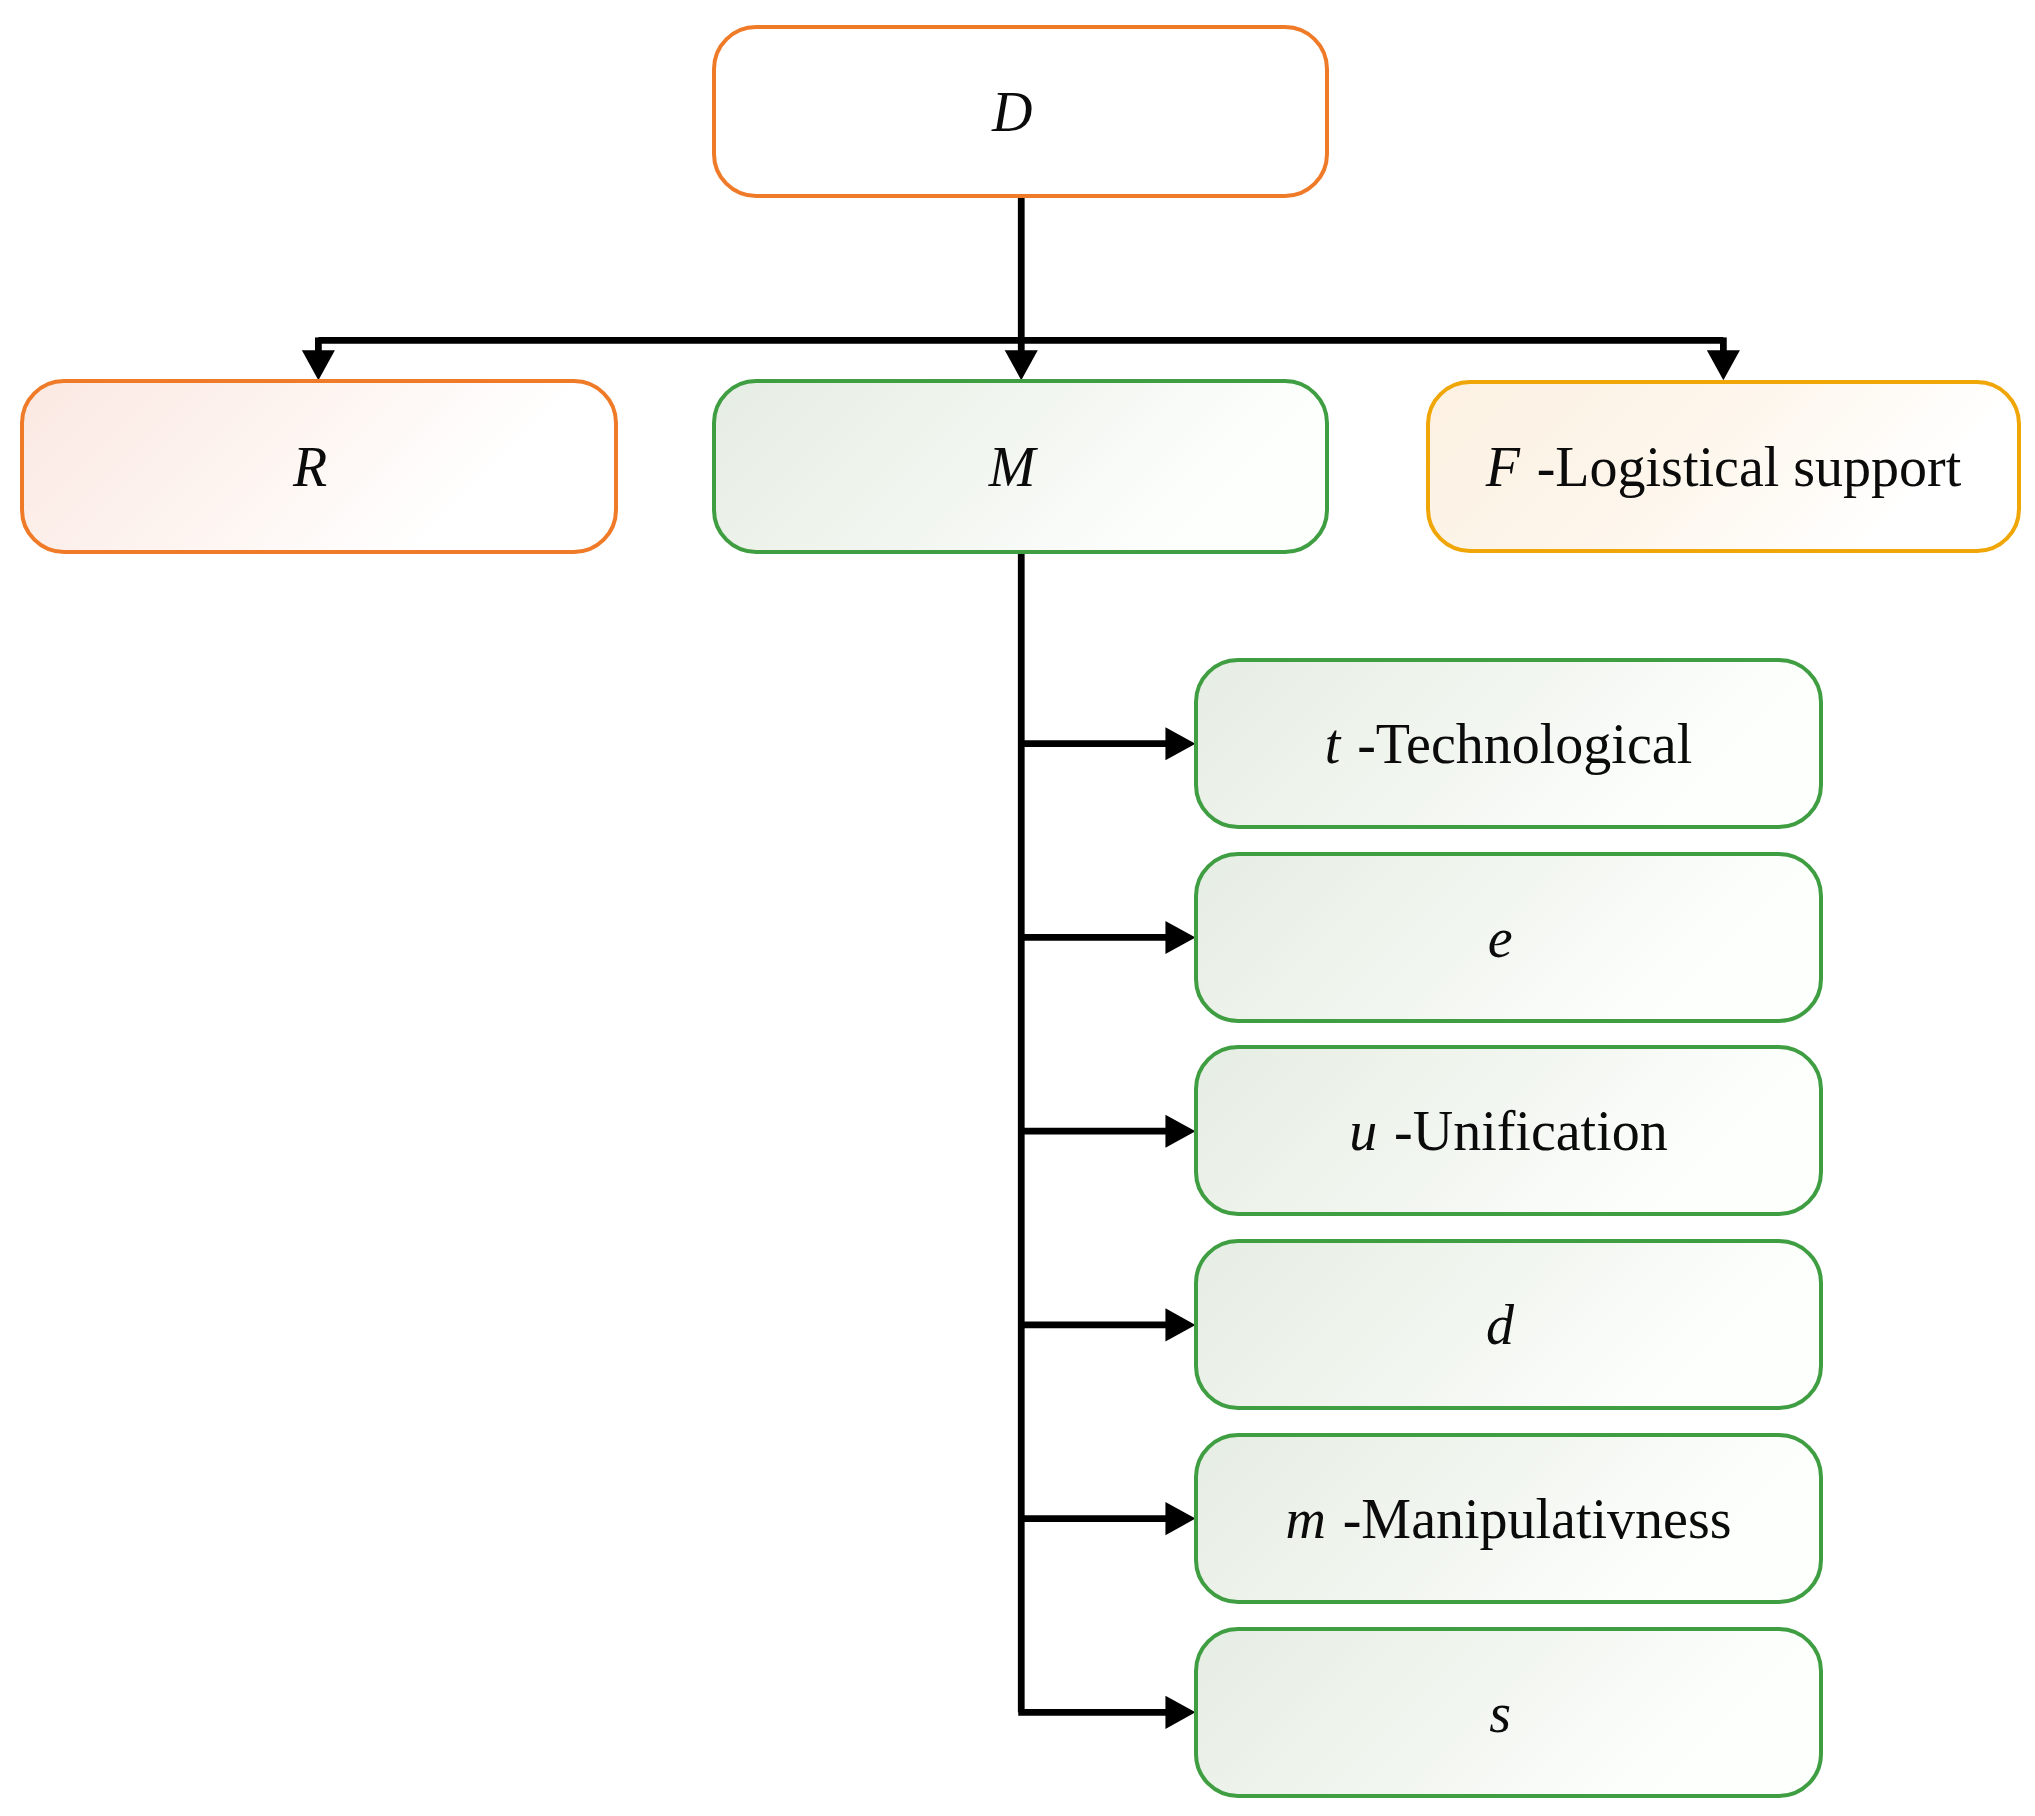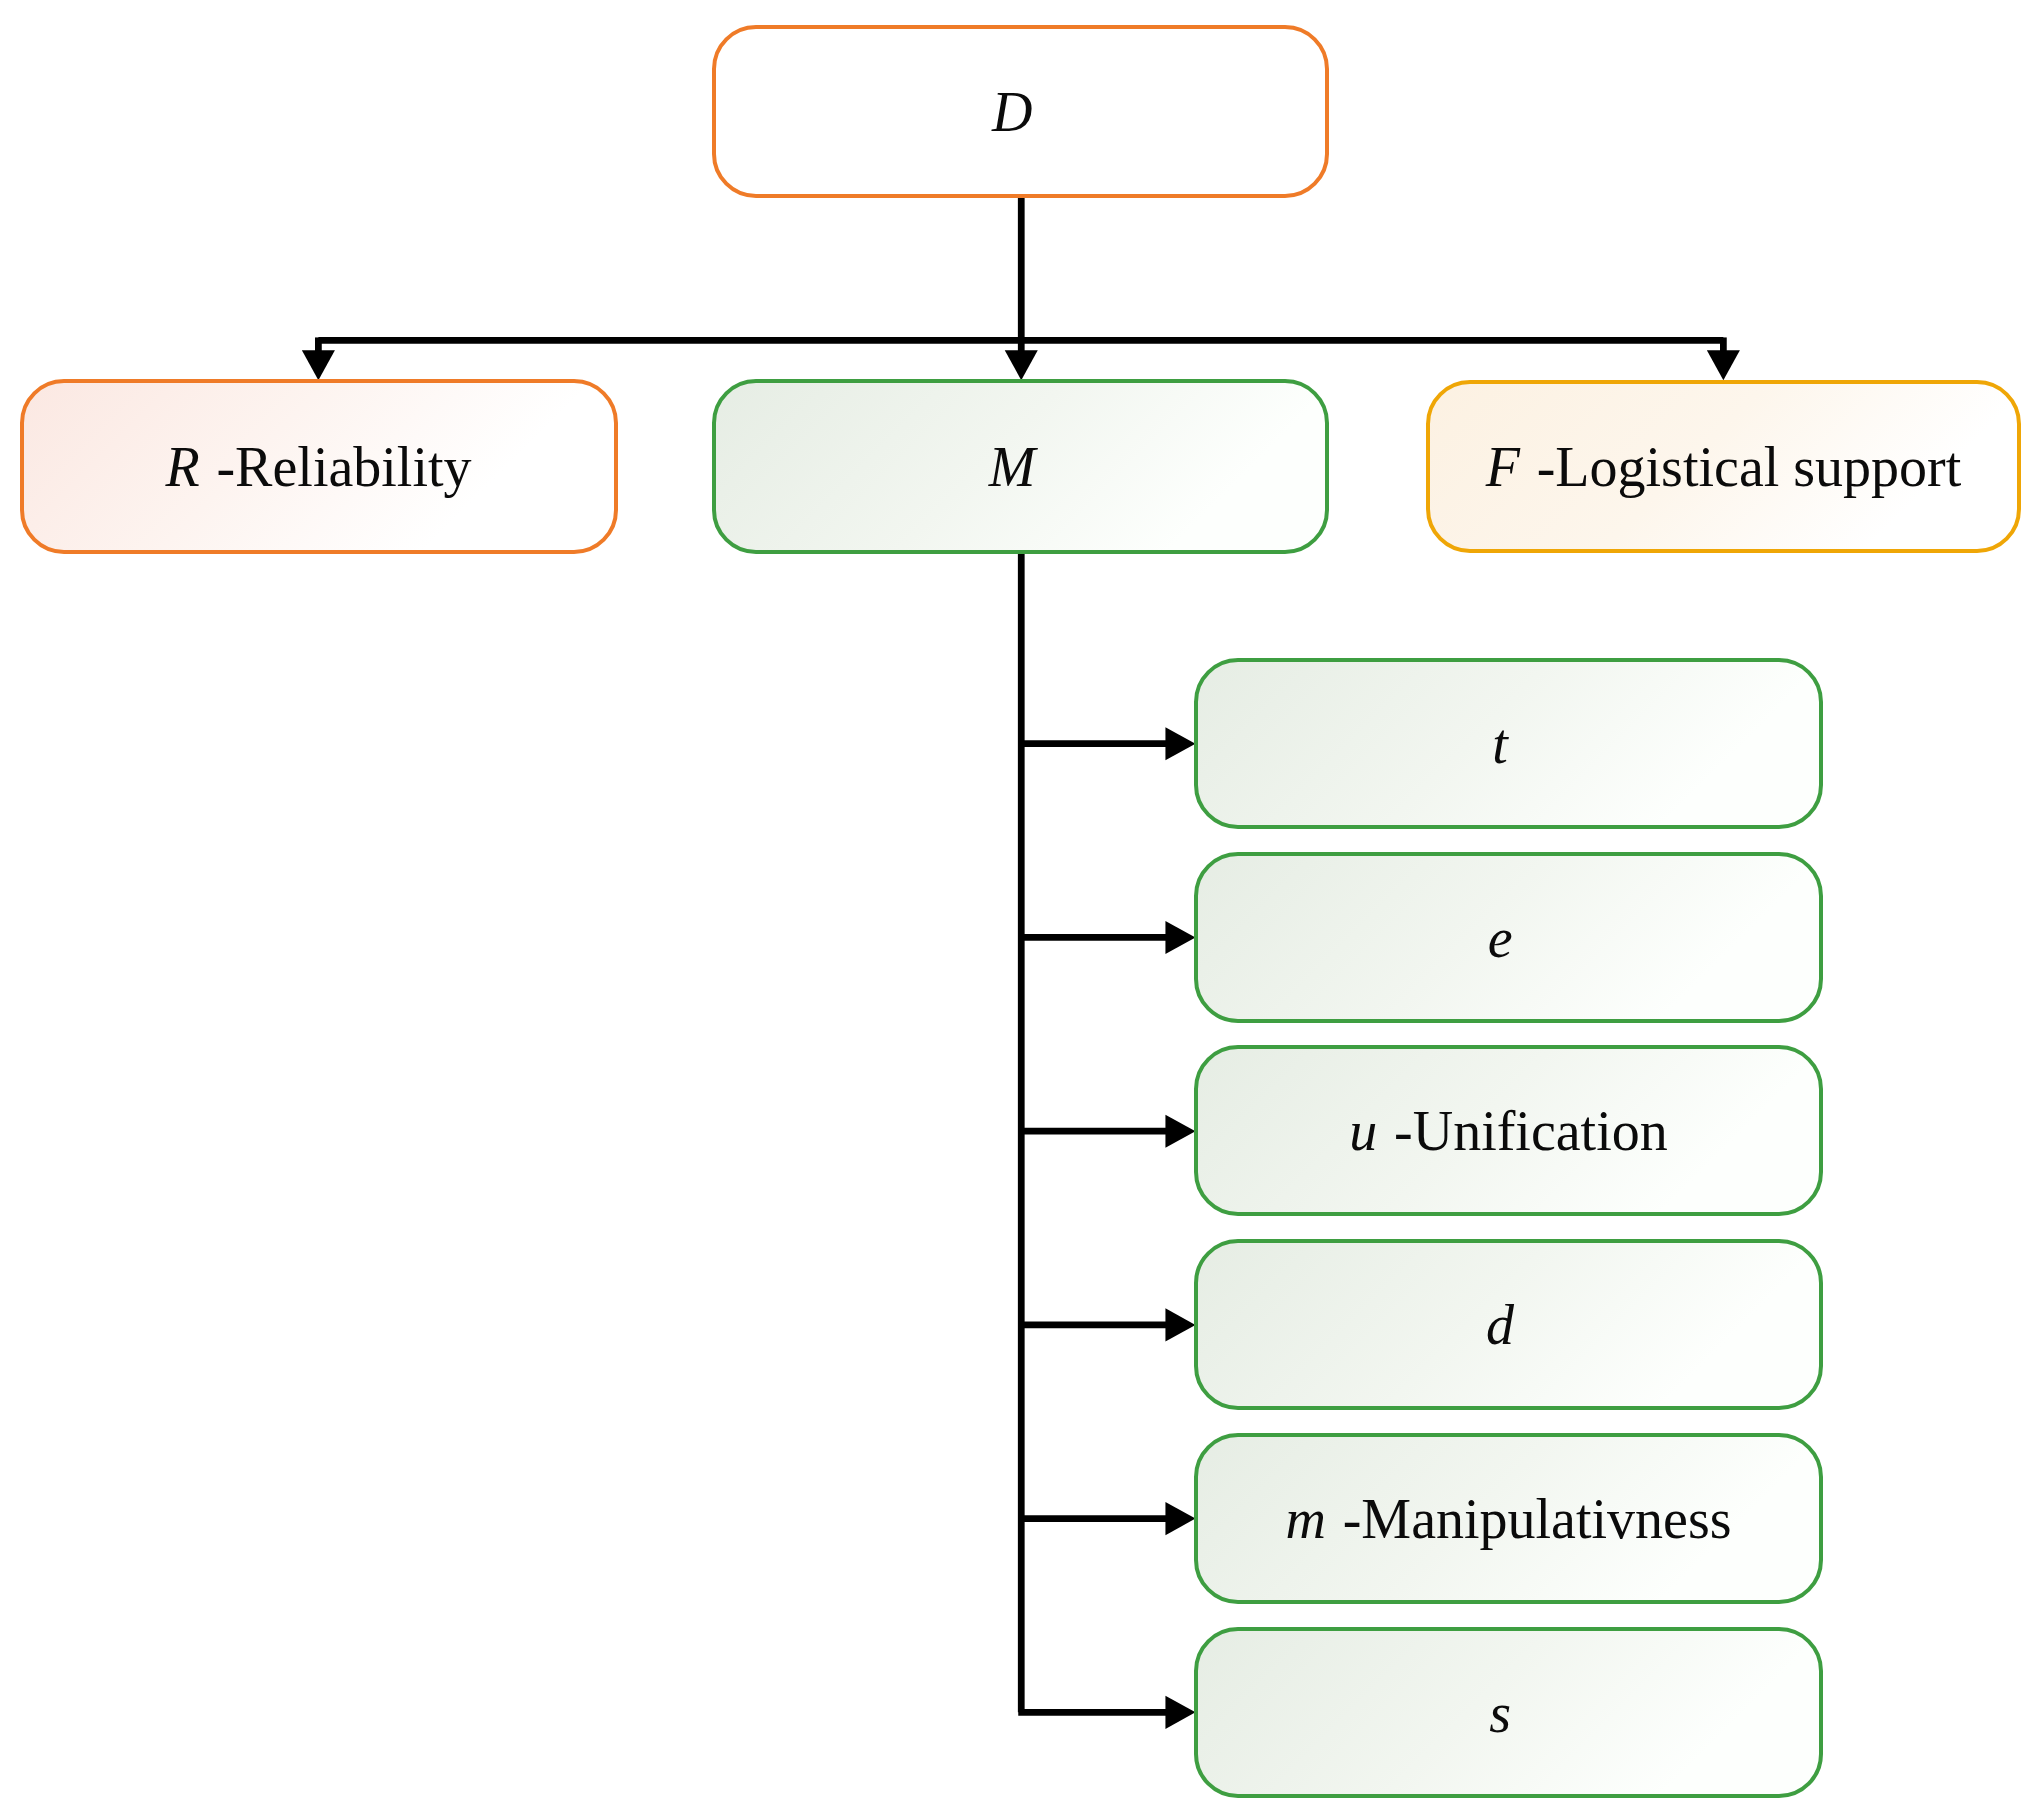--- a/index.html
+++ b/index.html
@@ -57,34 +57,34 @@
       <polygon points="1552,2258 1552,2302 1592,2280"></polygon>
     </g>
   </svg>
 
   <div class="box border-orange fill-white" style="left:712px;top:25px;width:617px;height:173px">
     <span class="lt">D</span>
   </div>
 
   <div class="box border-orange fill-pink" style="left:19.5px;top:379px;width:598px;height:175px">
     <span class="lt">R</span>
-      <span>-Reliability</span>
   </div>
 
   <div class="box border-green fill-green" style="left:712px;top:379px;width:617px;height:175px">
     <span class="lt">M</span>
   </div>
 
   <div class="box border-gold fill-gold" style="left:1426px;top:380px;width:595px;height:173px">
     <span class="lt">F</span>
       <span>-Logistical support</span>
   </div>
 
   <div class="box border-green fill-green" style="left:1194px;top:658px;width:629px;height:171px">
     <span class="lt">t</span>
+      <span>-Technological</span>
   </div>
 
   <div class="box border-green fill-green" style="left:1194px;top:852px;width:629px;height:171px">
     <span class="lt">e</span>
   </div>
 
   <div class="box border-green fill-green" style="left:1194px;top:1045px;width:629px;height:171px">
     <span class="lt">u</span>
       <span>-Unification</span>
   </div>

